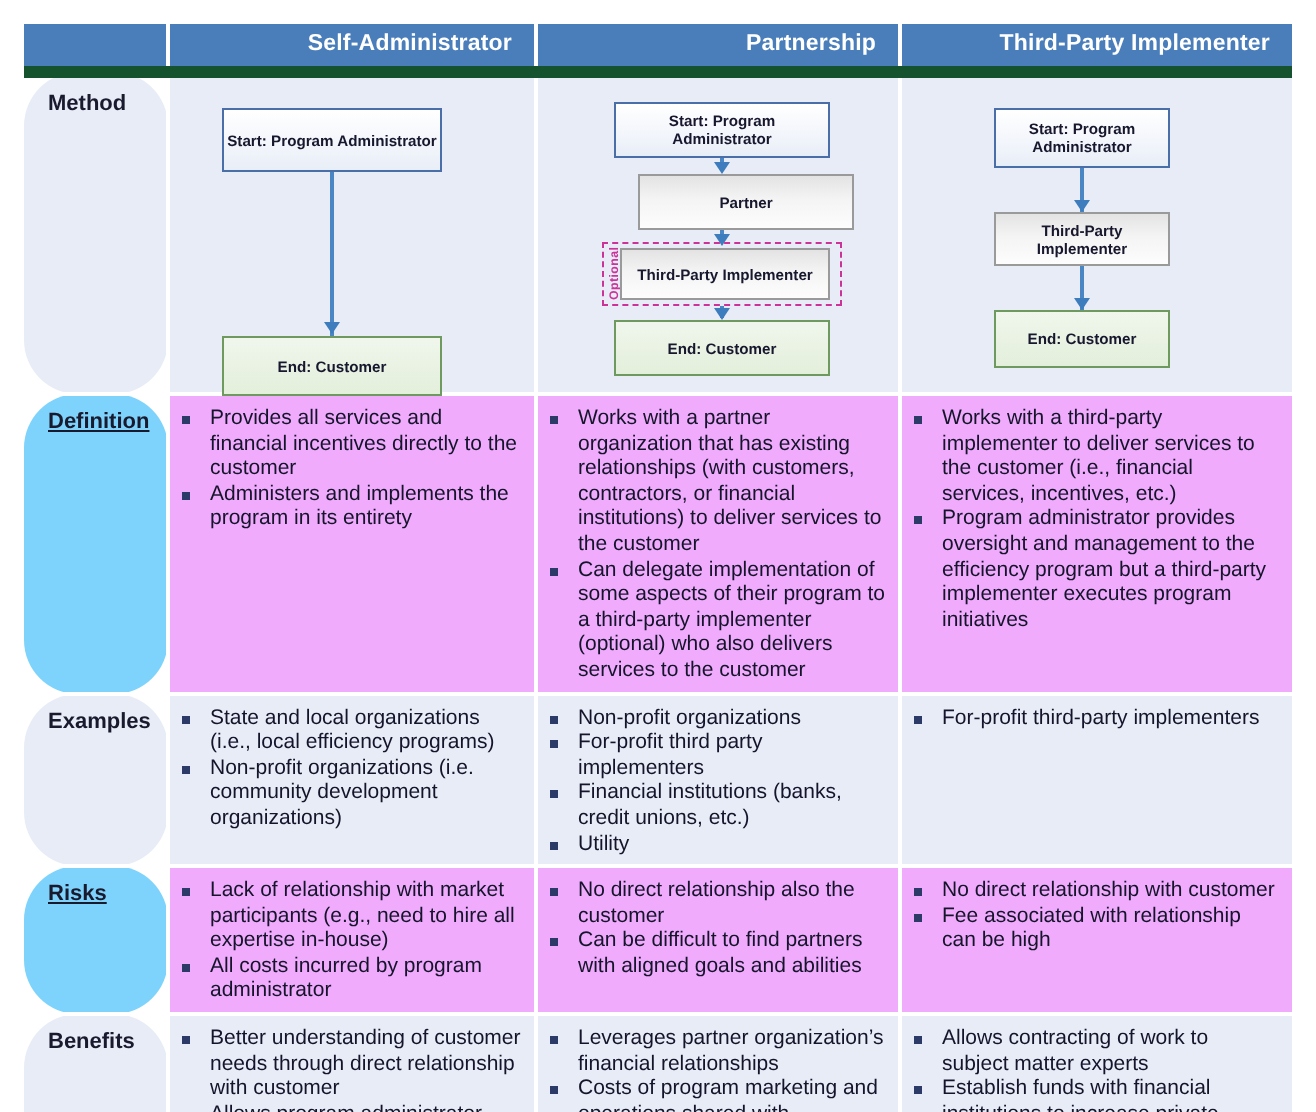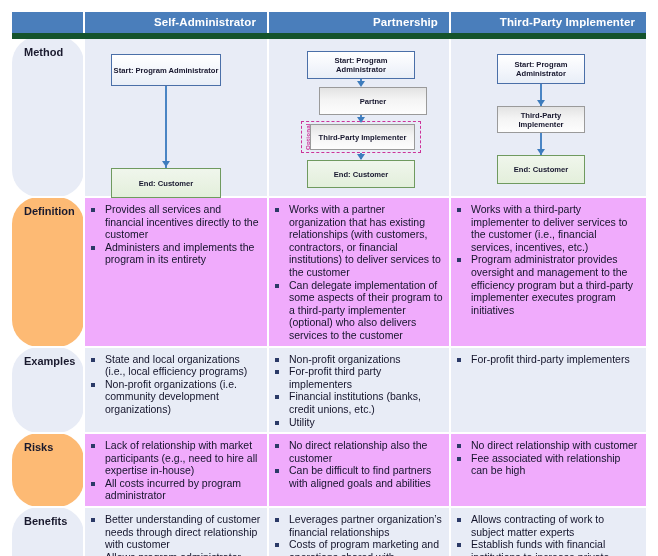--- a/index.html
+++ b/index.html
@@ -65,21 +65,21 @@
   td.cellbody {
     vertical-align: top;
     padding: 5px 6px 4px 2px;
     border-right: 2px solid #ffffff;
   }
   td.cellbody:last-child { border-right: none; }
 
   tr.band-a td { background: #f0abfc; }
   tr.band-b td { background: #e8ecf6; }
 
-  tr.band-a td.rowlabel { background: #fdba74; }
+  tr.band-a td.rowlabel { background: #7dd3fc; text-decoration: underline; }
   tr.band-b td.rowlabel { background: #e8ecf6; }
 
   tr.row-sep td {
     border-bottom: 2px solid #ffffff;
   }
 
   
   ul.bullets {
     list-style: none;
     margin: 0;

